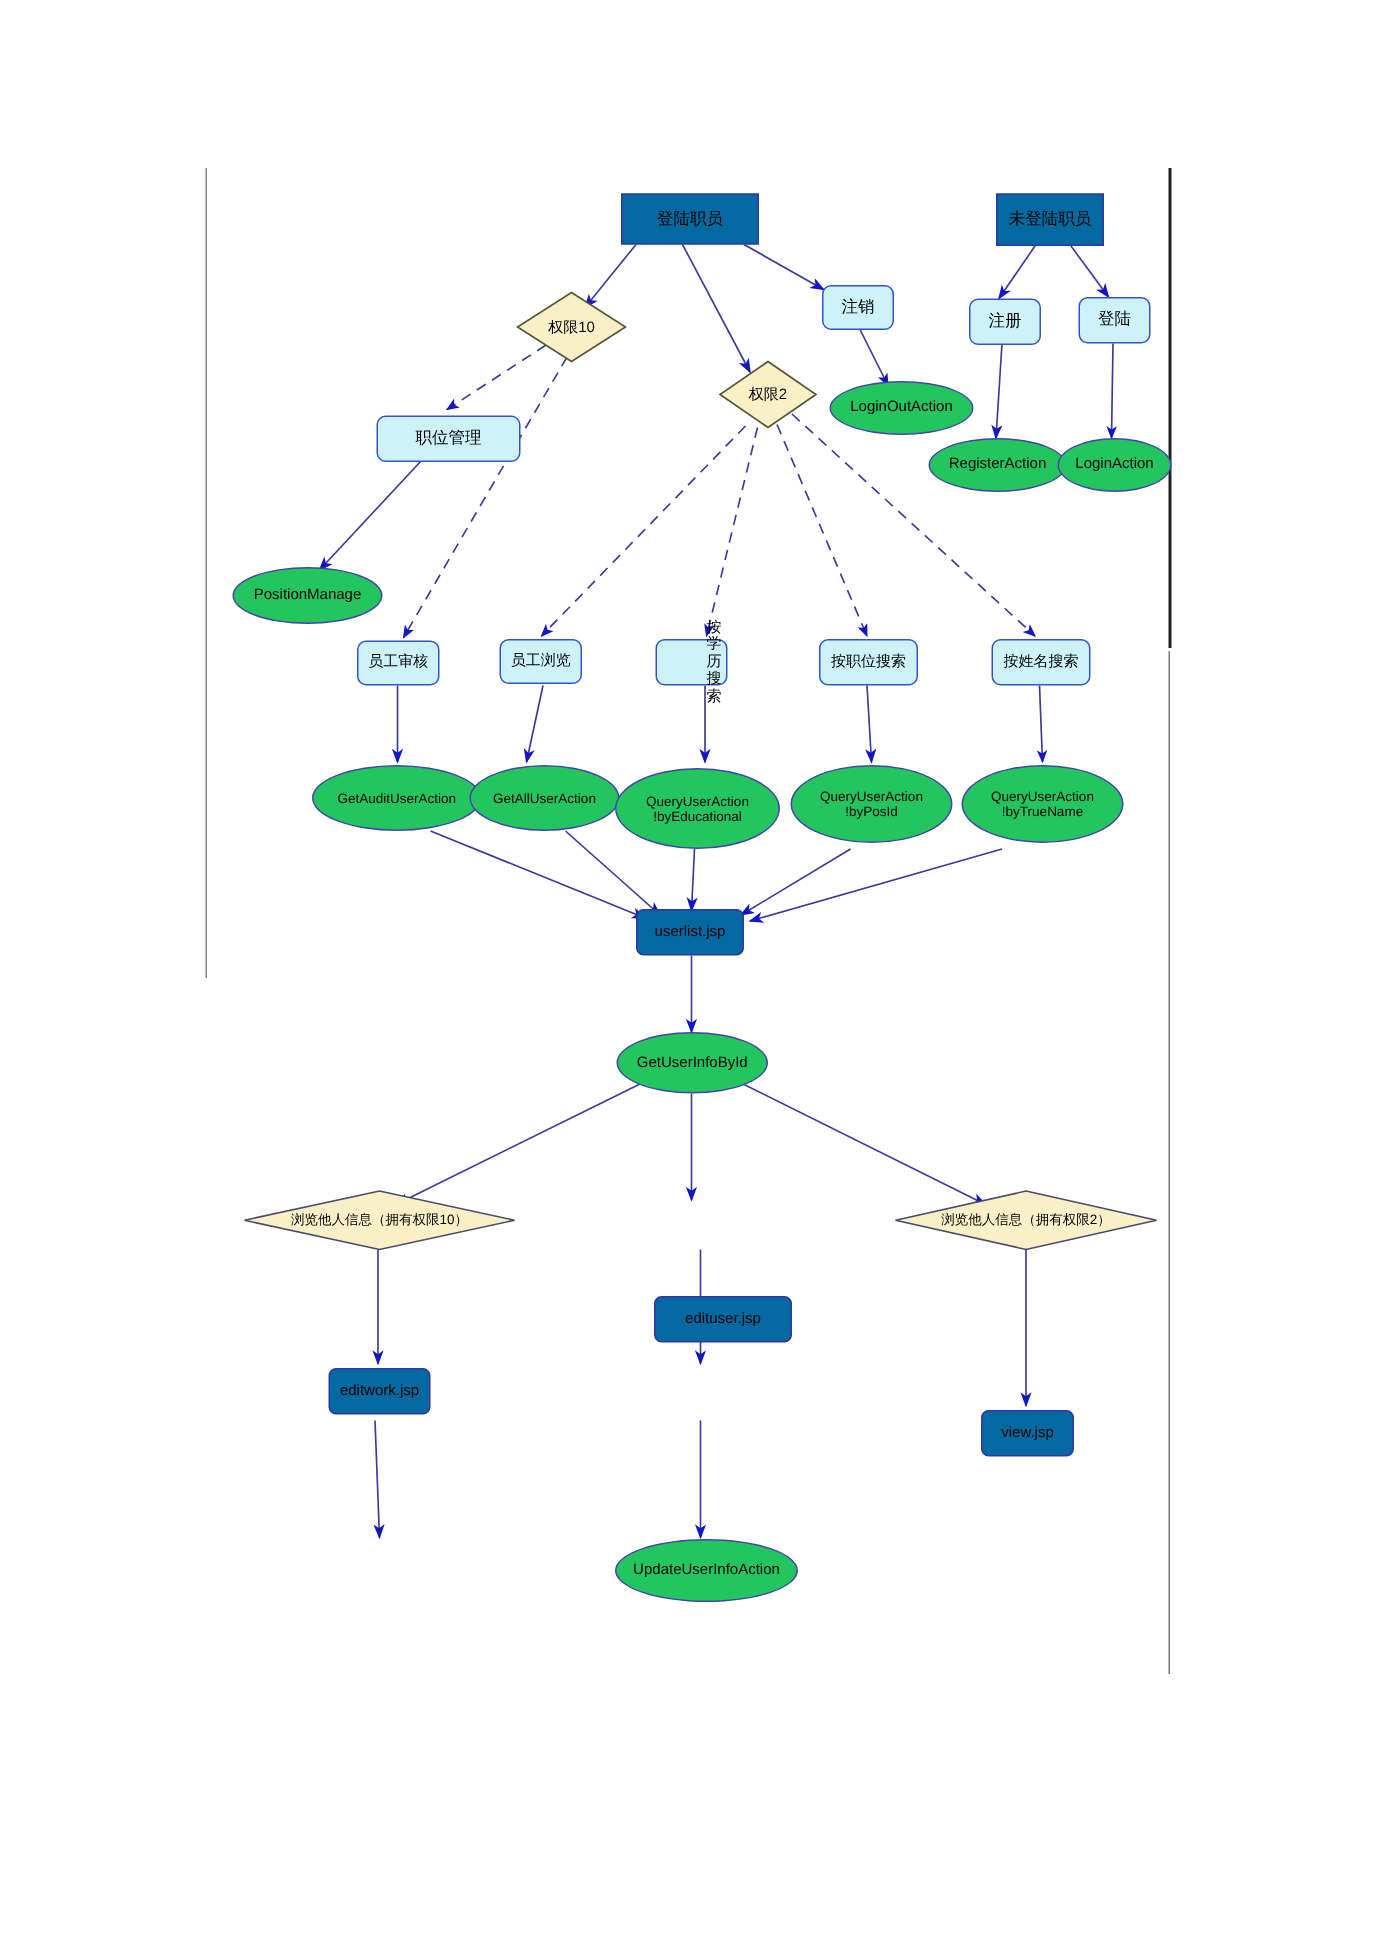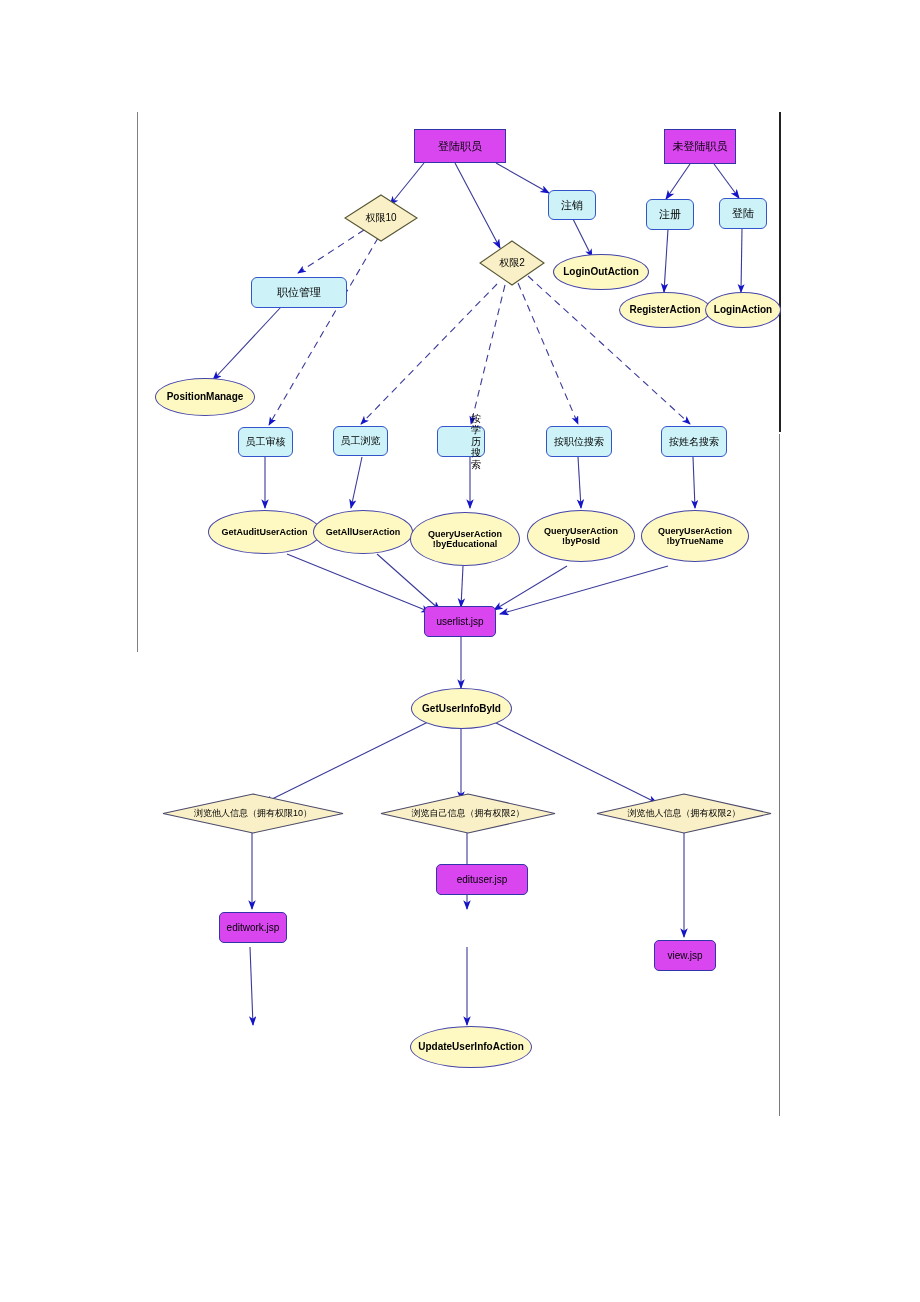--- a/index.html
+++ b/index.html
@@ -39,40 +39,39 @@
     align-items: center;
     justify-content: center;
     text-align: center;
     line-height: 1.15;
     color: #000000;
     z-index: 5;
   }
 
   
   .rect {
-    background: #d946ef;
+    background: #0369a1;
     border: 1.4px solid #3333aa;
   }
   .rect.rounded {
     border-radius: 5px;
   }
 
   
   .cyanbox {
     background: #cdf2f7;
     border: 1.4px solid #3355cc;
     border-radius: 6px;
   }
 
   
   .ellipse {
-    background: #fef9c3;
+    background: #22c55e;
     border: 1.3px solid #4444aa;
     border-radius: 50%;
-    font-weight: bold;
   }
 
   
   .diamond-wrap {
     position: absolute;
     z-index: 5;
   }
   .diamond-shape {
     position: absolute;
     left: 0;
@@ -261,26 +260,20 @@
 
   <div class="node ellipse t10" style="left:411px; top:688px; width:101px; height:41px;">GetUserInfoById</div>
 
   <div class="diamond-wrap" style="left:162px; top:793px; width:182px; height:41px;">
     <svg class="diamond-shape" viewBox="0 0 182 41" preserveAspectRatio="none">
       <polygon points="91,1 181,20.5 91,40 1,20.5" fill="#faf0c8" stroke="#4a4a6a" stroke-width="1.1"></polygon>
     </svg>
     <div class="diamond-label t9">浏览他人信息（拥有权限10）</div>
   </div>
 
-  <div class="diamond-wrap" style="left:380px; top:793px; width:176px; height:41px;">
-    <svg class="diamond-shape" viewBox="0 0 176 41" preserveAspectRatio="none">
-      <polygon points="88,1 175,20.5 88,40 1,20.5" fill="#faf0c8" stroke="#4a4a6a" stroke-width="1.1"></polygon>
-    </svg>
-    <div class="diamond-label t9">浏览自己信息（拥有权限2）</div>
-  </div>
 
   <div class="diamond-wrap" style="left:596px; top:793px; width:176px; height:41px;">
     <svg class="diamond-shape" viewBox="0 0 176 41" preserveAspectRatio="none">
       <polygon points="88,1 175,20.5 88,40 1,20.5" fill="#faf0c8" stroke="#4a4a6a" stroke-width="1.1"></polygon>
     </svg>
     <div class="diamond-label t9">浏览他人信息（拥有权限2）</div>
   </div>
 
   <div class="node rect rounded t10" style="left:219px; top:912px; width:68px; height:31px;">editwork.jsp</div>
 

